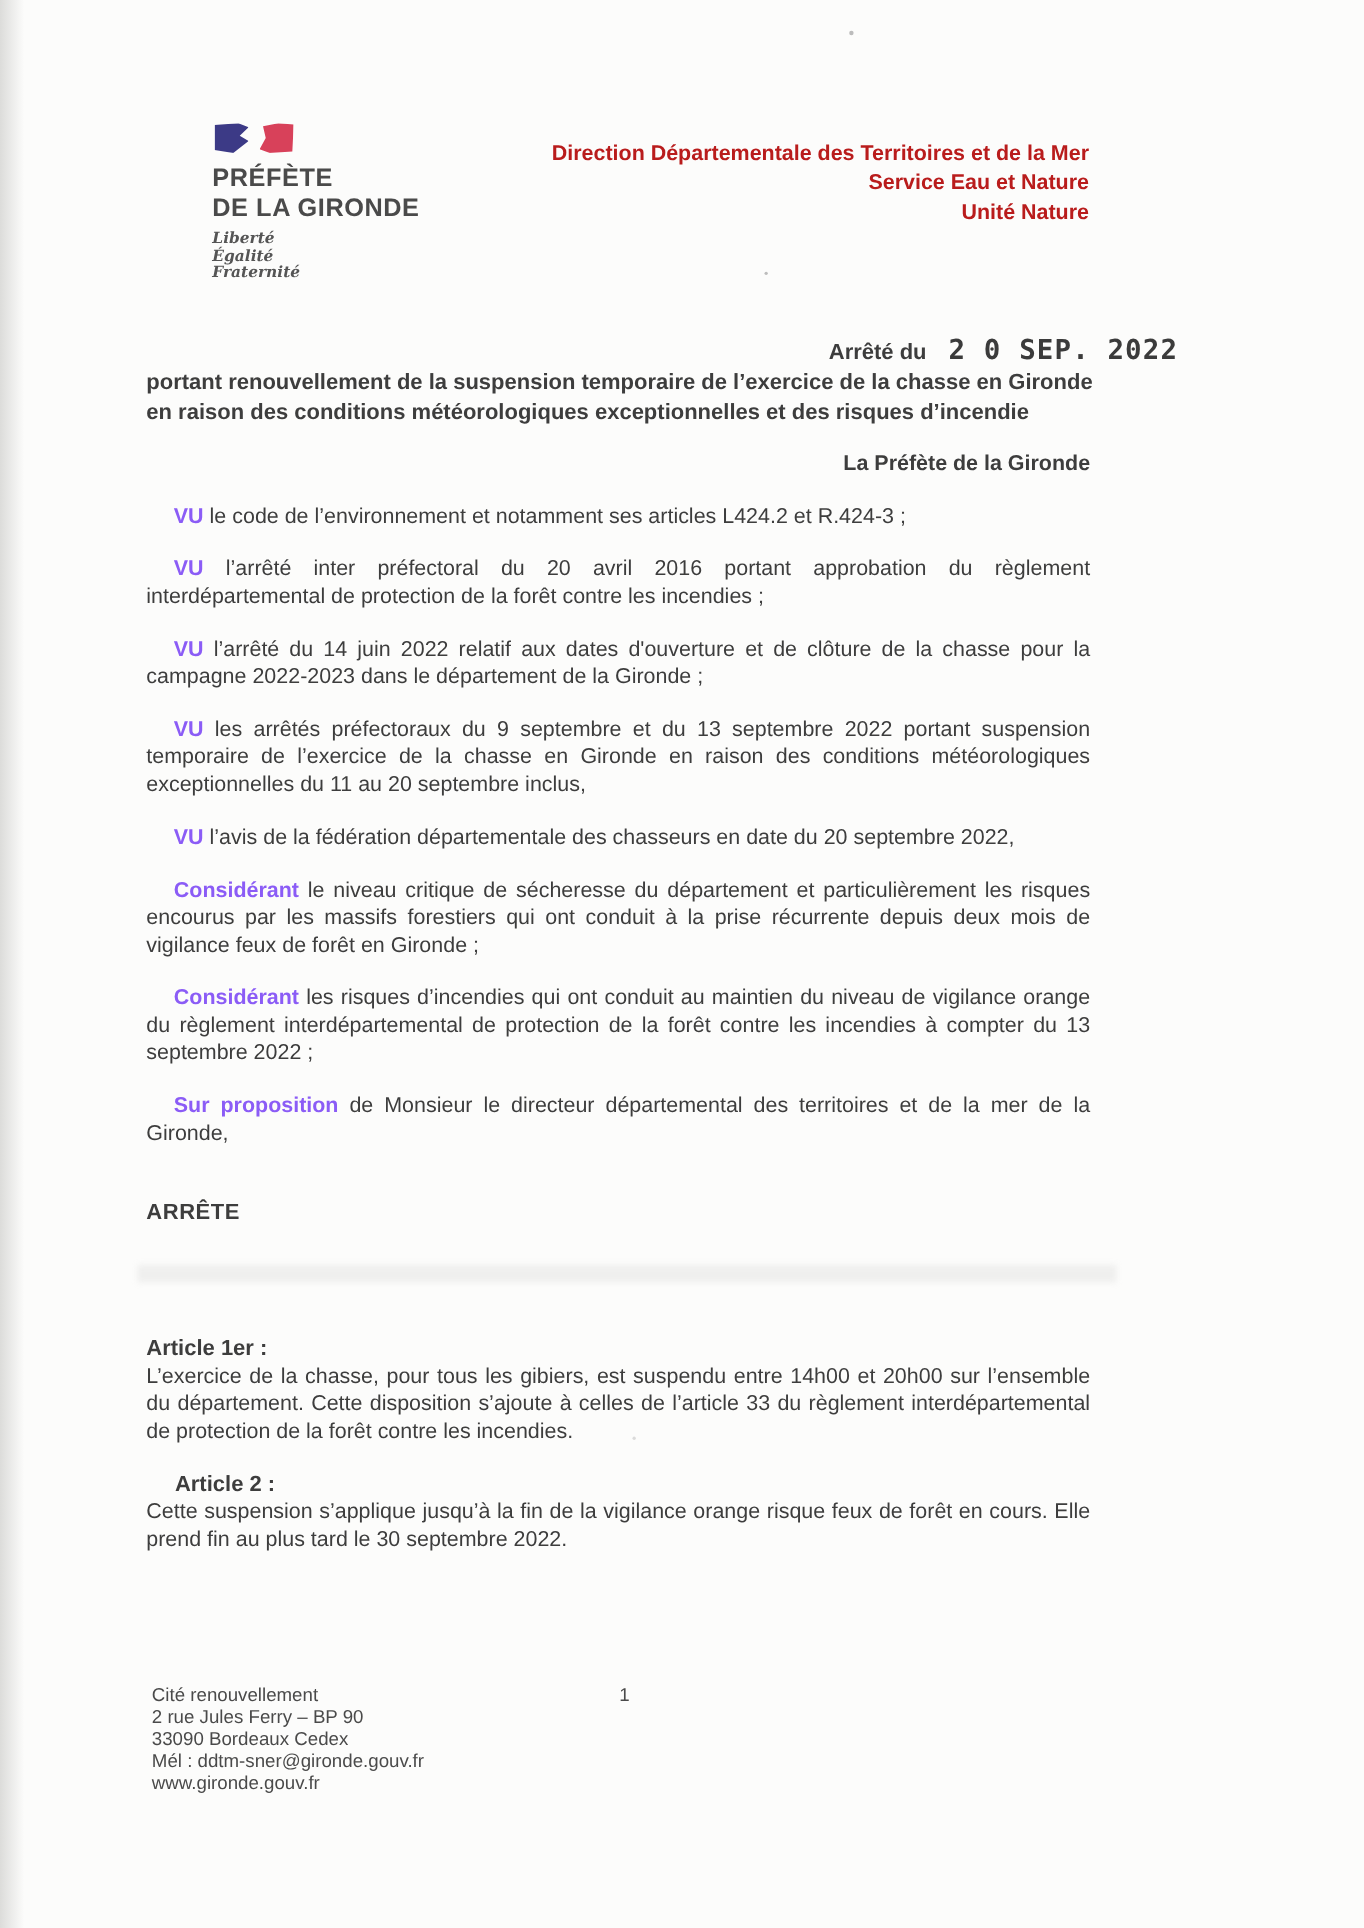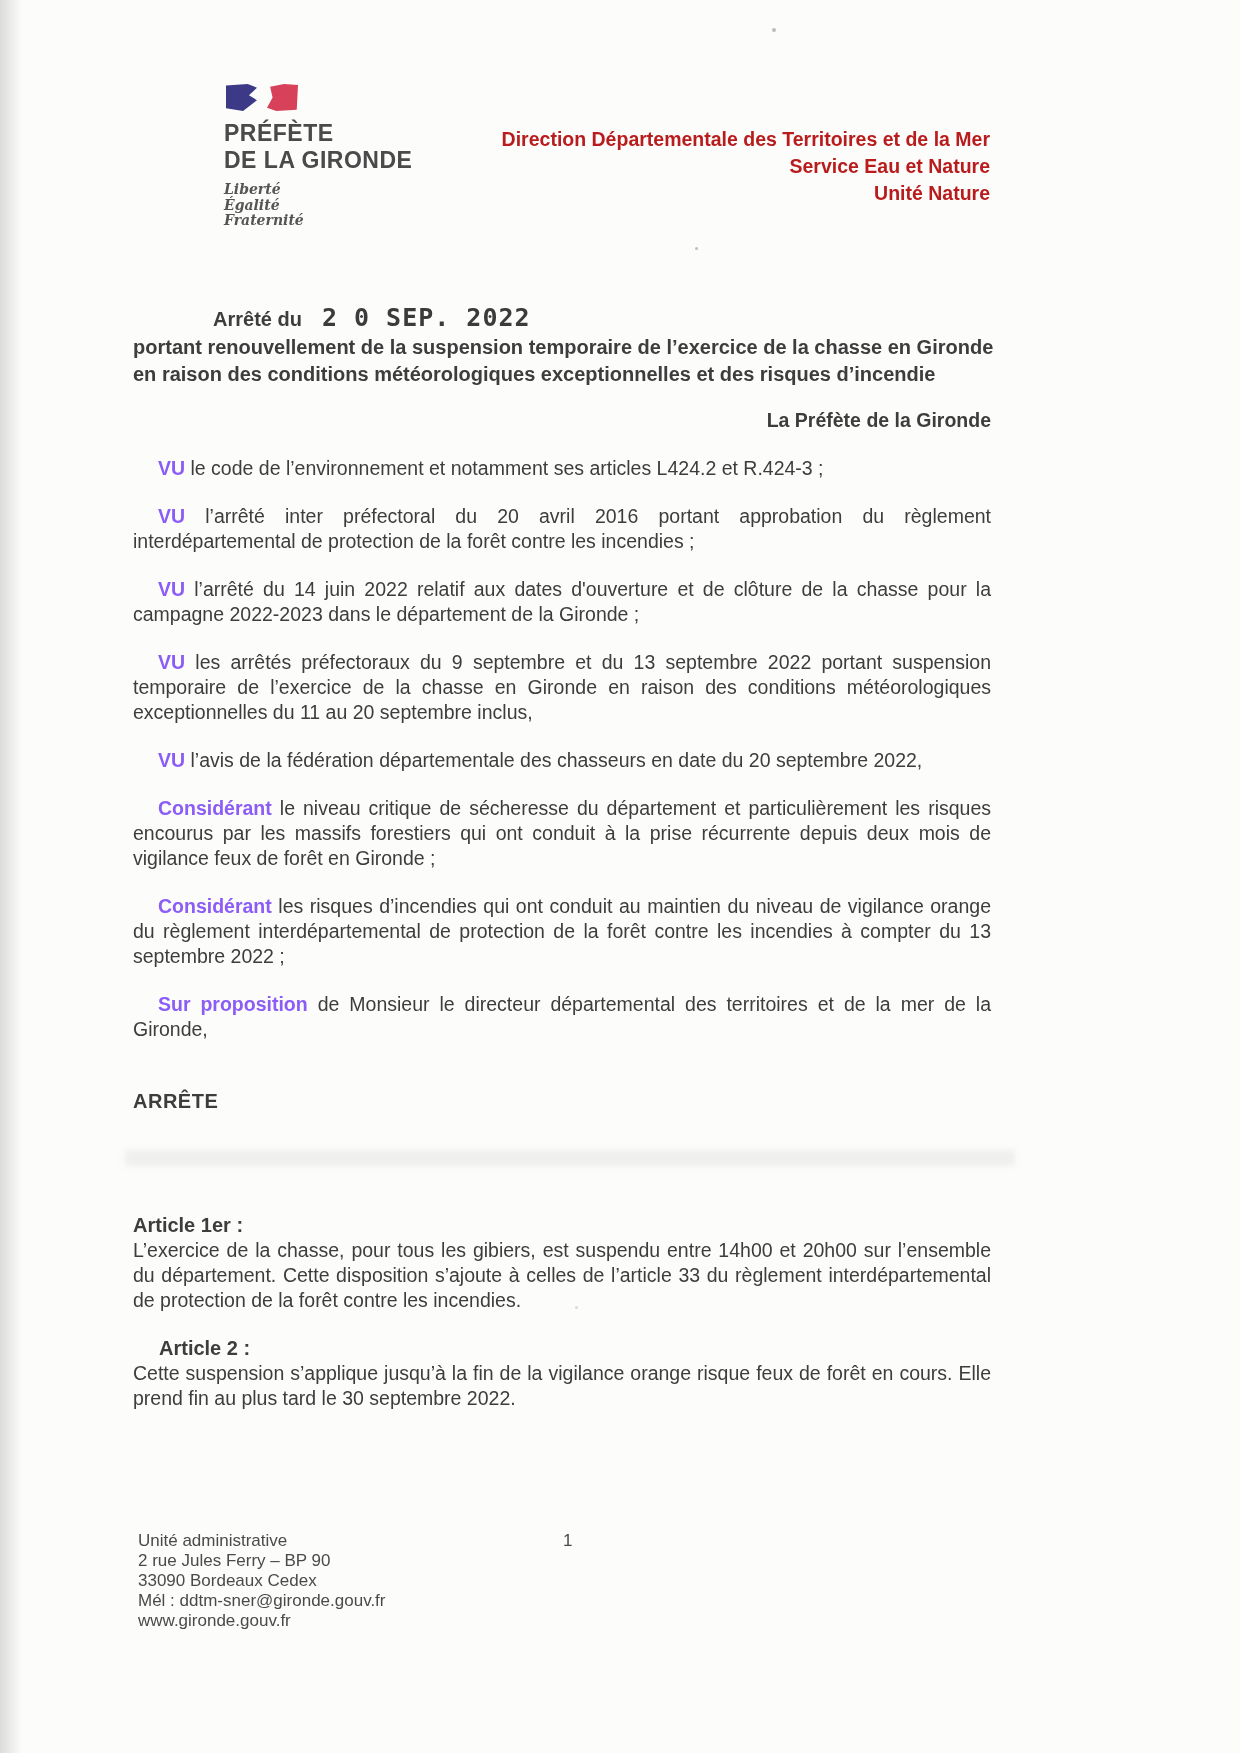--- a/index.html
+++ b/index.html
@@ -14,37 +14,37 @@
   .scan-edge-left { position:absolute; left:0; top:0; width:22px; height:100%;
     background:linear-gradient(90deg,#dcdcda,rgba(220,220,218,0)); }
   .scan-band { position:absolute; left:125px; top:1150px; width:890px; height:16px;
     background:rgba(165,165,165,0.15); filter:blur(3px); }
   .scan-dot { position:absolute; border-radius:50%; background:rgba(110,110,110,0.45); }
   .dot1 { left:772px; top:28px; width:4px; height:4px; }
   .dot2 { left:695px; top:247px; width:3px; height:3px; }
   .dot3 { left:575px; top:1306px; width:3px; height:3px; opacity:.5;}
 
   
-  .logo { position:absolute; left:193px; top:84px;margin-left:31px; }
+  .logo { position:absolute; left:193px; top:112px; }
   .flag { display:flex; gap:10px; height:30px; margin-left:2px; margin-bottom:6px; }
   .flag-blue { width:31px; height:27px; background:#3c3a86;
     clip-path:polygon(0 6%, 70% 0, 100% 14%, 74% 42%, 100% 60%, 55% 100%, 0 90%); }
   .flag-red { width:31px; height:27px; background:#d8415a;
     clip-path:polygon(10% 10%, 55% 0, 100% 4%, 96% 95%, 30% 100%, 0 88%, 18% 50%); }
   .logo-line { font-weight:bold; font-size:23px; line-height:27px; color:#4a4a4a; letter-spacing:0.5px; }
   .motto { margin-top:8px; font-family:"DejaVu Serif", serif; font-style:italic; font-weight:bold;
     font-size:14px; line-height:15.5px; color:#555; }
 
   
   .service { position:absolute; right:250px; top:126px; text-align:right;
     font-weight:bold; font-size:19.5px; line-height:27px; color:#b91c1c; }
 
   
   .main { position:absolute; left:133px; top:303px; width:858px; font-size:19.5px; line-height:25px; }
-  .title-line1 { text-align:left; font-weight:bold; font-size:20px; line-height:30px;
+  .title-line1 { text-align:right; font-weight:bold; font-size:20px; line-height:30px;
     transform:translateX(80px); white-space:nowrap; }
   .stamp { font-family:"DejaVu Sans Mono", monospace; font-weight:bold; font-size:25px;
     letter-spacing:1px; margin-left:20px; color:#3b3b3b; }
   .title-line { text-align:left; font-weight:bold; font-size:20px; line-height:27px; white-space:nowrap; }
   .author { text-align:right; font-weight:bold; font-size:19.5px; margin-top:20px; white-space:nowrap; }
   .para { margin-top:23px; text-align:justify; }
   .para b { font-weight:bold; color:#8b5cf6;margin-left:25px; }
   .decree { text-align:left; font-weight:bold; font-size:20px; margin-top:47px; letter-spacing:0.5px; }
   .art-heading { margin-top:98px; font-weight:bold; font-size:20px; line-height:26px;
     text-underline-offset:3px; }
@@ -109,21 +109,21 @@
 
     <div class="art-heading">Article 1er :</div>
     <p class="art-text">L’exercice de la chasse, pour tous les gibiers, est suspendu entre 14h00 et 20h00 sur l’ensemble du département. Cette disposition s’ajoute à celles de l’article 33 du règlement interdépartemental de protection de la forêt contre les incendies.</p>
 
     <div class="art-heading second">Article 2 :</div>
     <p class="art-text">Cette suspension s’applique jusqu’à la fin de la vigilance orange risque feux de forêt en cours. Elle prend fin au plus tard le 30 septembre 2022.</p>
 
   </div>
 
   <div class="footer">
-    <div>Unité administrative</div>
+    <div>Cité renouvellement</div>
     <div>2 rue Jules Ferry – BP 90</div>
     <div>33090 Bordeaux Cedex</div>
     <div>Mél : ddtm-sner@gironde.gouv.fr</div>
     <div>www.gironde.gouv.fr</div>
   </div>
   <div class="pageno">1</div>
 
 </div>
 
 </body></html>

